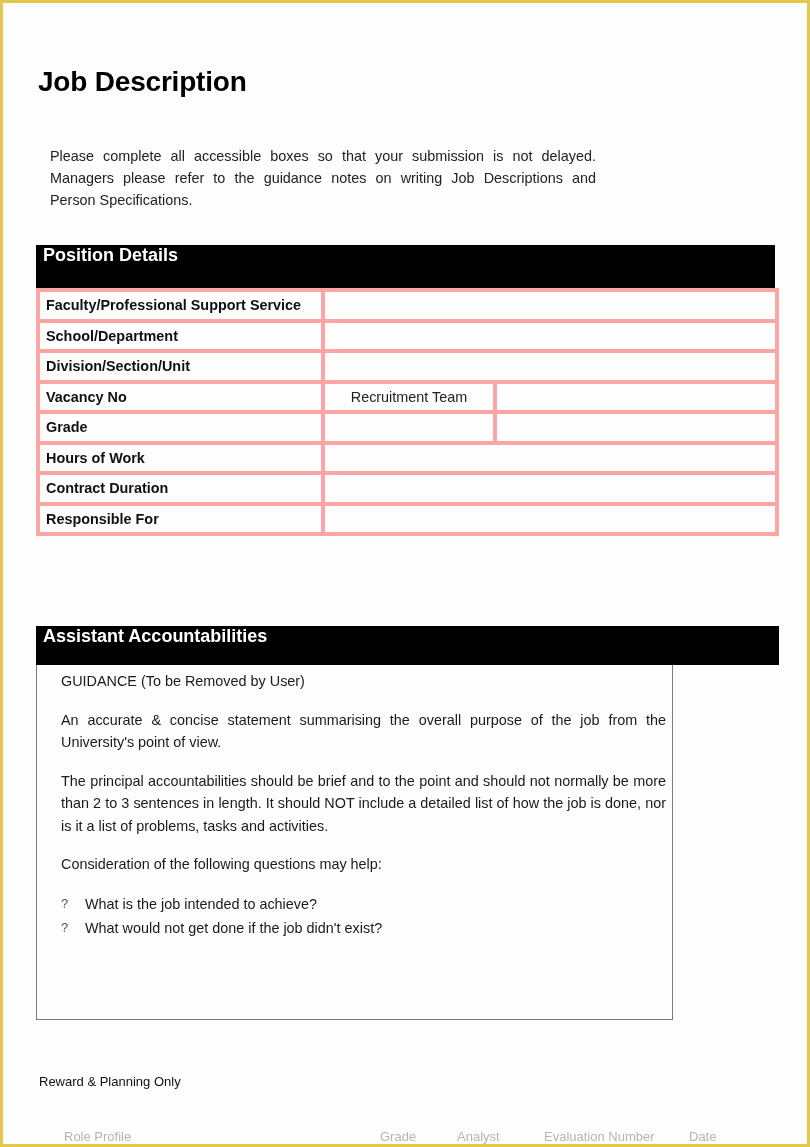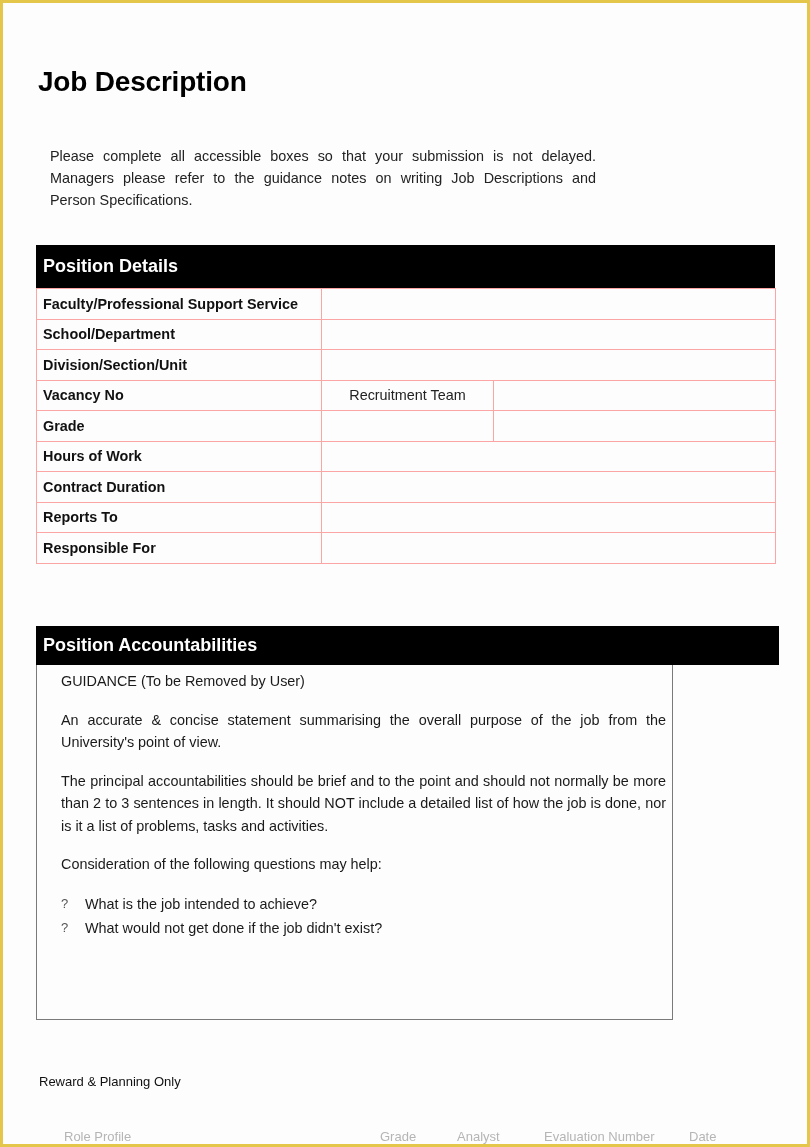--- a/index.html
+++ b/index.html
@@ -22,30 +22,30 @@
   .intro {
     position: absolute; left: 50px; top: 145px; width: 546px;
     font-size: 14.4px; line-height: 22px; text-align: justify; color: #222;
   }
   .intro span { display: block; text-align: justify; text-align-last: justify; }
   .intro span.last { text-align-last: left; }
 
   .section-header {
     position: absolute; background: #000; color: #fff;
     font-weight: bold; font-size: 18px; box-sizing: border-box;
-    padding-left: 7px; display: flex; align-items: center;
+    padding-left: 7px; display: flex; 
   }
   .pos-header { left: 36px; top: 245px; width: 739px; height: 43px; }
 
   .pos-table {
     position: absolute; left: 36px; top: 288px; width: 739px;
     border-collapse: collapse; table-layout: fixed;
   }
   .pos-table td {
-    border: 1px solid #fca5a5; height: 30.5px; padding: 0 6px;
+    border: 4px solid #fca5a5; height: 30.5px; padding: 0 6px;
     font-size: 14.4px; box-sizing: border-box; vertical-align: middle;
   }
   .pos-table td.label { font-weight: bold; width: 285px; color: #111; }
   .pos-table td.sub { text-align: center; color: #222; font-weight: normal; }
 
   .pa-header { left: 36px; top: 626px; width: 743px; height: 39px; }
   .pa-box {
     position: absolute; left: 36px; top: 665px; width: 637px; height: 355px;
     box-sizing: border-box; border: 1px solid #7a7a7a; border-top: none;
     padding: 5px 6px 0 24px; font-size: 14.4px; line-height: 22.5px; color: #1a1a1a;
@@ -111,32 +111,28 @@
   </tr>
   <tr>
     <td class="label">Hours of Work</td>
     <td colspan="2"></td>
   </tr>
   <tr>
     <td class="label">Contract Duration</td>
     <td colspan="2"></td>
   </tr>
   <tr>
-    <td class="label">Reports To</td>
-    <td colspan="2"></td>
-  </tr>
-  <tr>
     <td class="label">Responsible For</td>
     <td colspan="2"></td>
   </tr>
 </tbody>
   </table>
 
 <div class="section-header pa-header">
-  <span>Position Accountabilities</span>
+  <span>Assistant Accountabilities</span>
 </div>
 
 <div class="pa-box">
   <p class="guidance">GUIDANCE (To be Removed by User)</p>
   <p>An accurate &amp; concise statement summarising the overall purpose of the job from the University's point of view.</p>
   <p>The principal accountabilities should be brief and to the point and should not normally be more than 2 to 3 sentences in length. It should NOT include a detailed list of how the job is done, nor is it a list of problems, tasks and activities.</p>
   <p>Consideration of the following questions may help:</p>
   <ul>
     <li>
       <span class="bullet">?</span>

